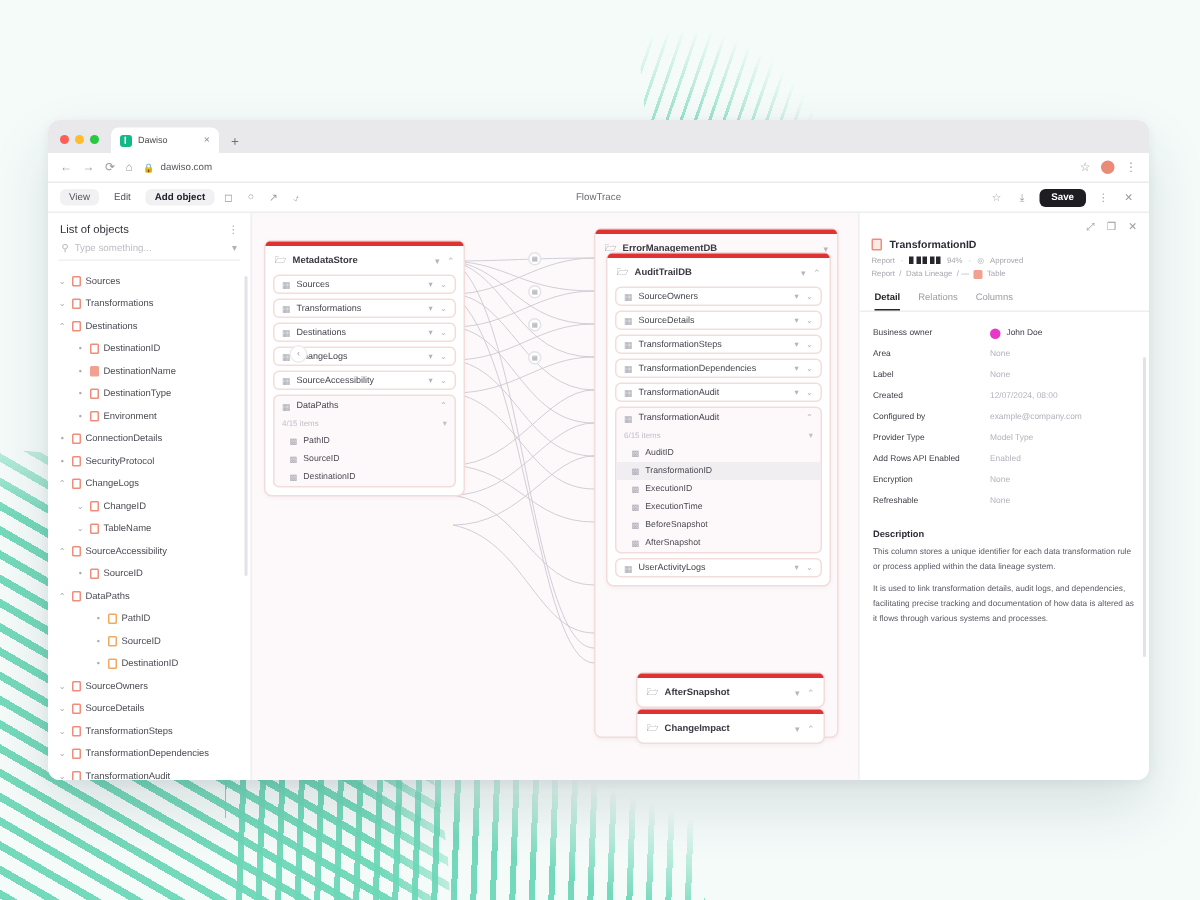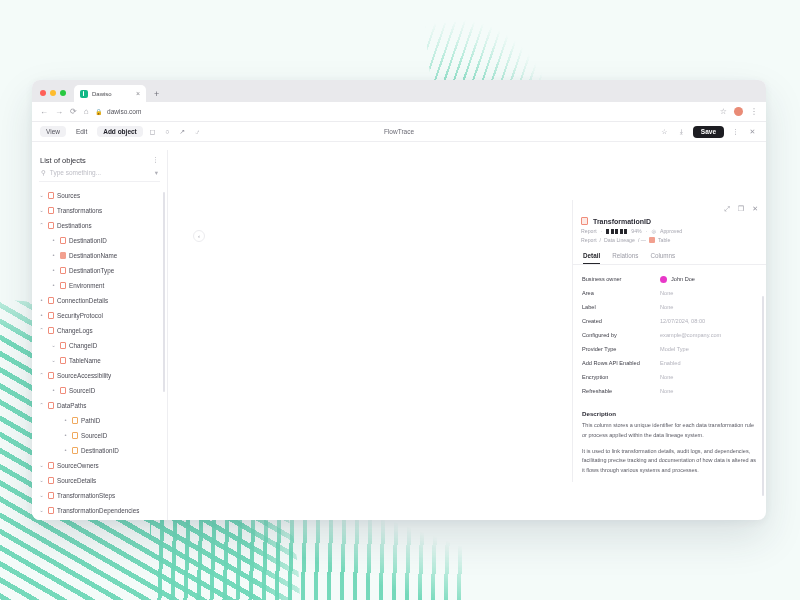--- a/index.html
+++ b/index.html
@@ -65,21 +65,21 @@
     border-bottom:1px solid #eeeef1; background:#fff; position:relative;
   }
   .tb-btn { font-size:6.5px; color:#53535c; padding:2px 6px; border-radius:4px; }
   .tb-btn.sel { background:#f1f1f4; }
   .tb-btn.strong { font-weight:bold; color:#22222a; background:#f1f1f4; }
   .tb-ic { width:11px; height:11px; display:flex; align-items:center; justify-content:center; color:#9a9aa4; font-size:7px; }
   .tb-title { position:absolute; left:0; right:0; text-align:center; font-size:6.5px; color:#6a6a74; pointer-events:none; }
   .tb-right { margin-left:auto; display:flex; align-items:center; gap:6px; z-index:1; }
   .save-btn { background:#1d1d22; color:#fff; font-size:6.5px; font-weight:bold; padding:2.5px 8px; border-radius:4px; }
   
-  .appbody { display:flex; height:398px;align-items:center; }
+  .appbody { display:flex; height:398px; }
   
   .sidebar { width:136px; border-right:1px solid #eeeef1; background:#fff; display:flex; flex-direction:column; }
   .sb-head { display:flex; align-items:center; padding:6px 8px 4px; gap:4px; }
   .sb-title { font-size:7.5px; color:#33333b; }
   .sb-head .ic { margin-left:auto; color:#a5a5ae; font-size:7px; }
   .collapse-btn {
     position:absolute; left:161px; top:150px; width:12px; height:12px; border-radius:50%;
     background:#fff; border:1px solid #ececef; color:#9a9aa4; font-size:6px;
     display:flex; align-items:center; justify-content:center; z-index:5;
   }

